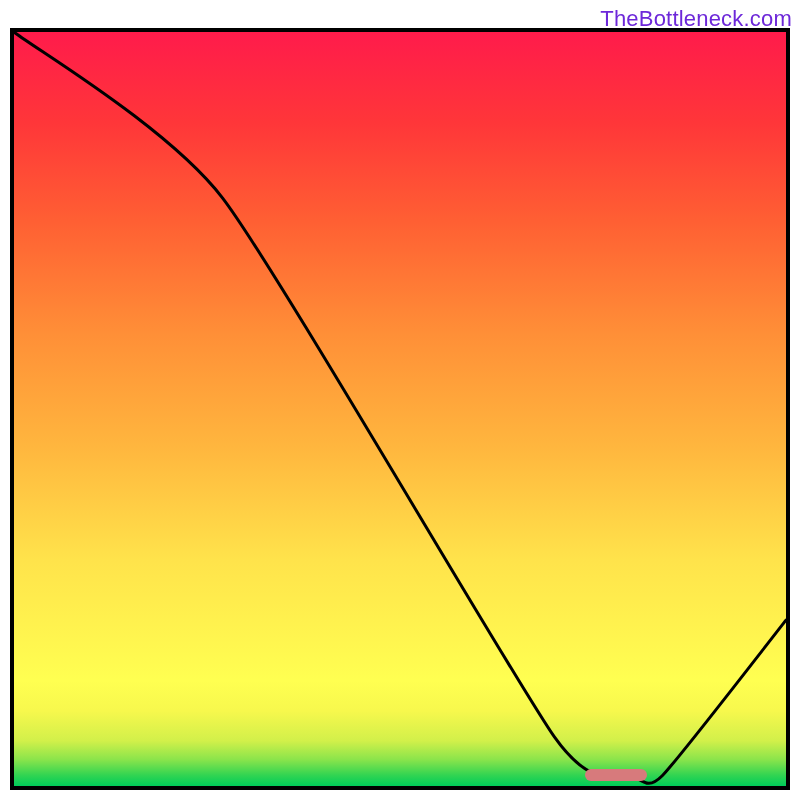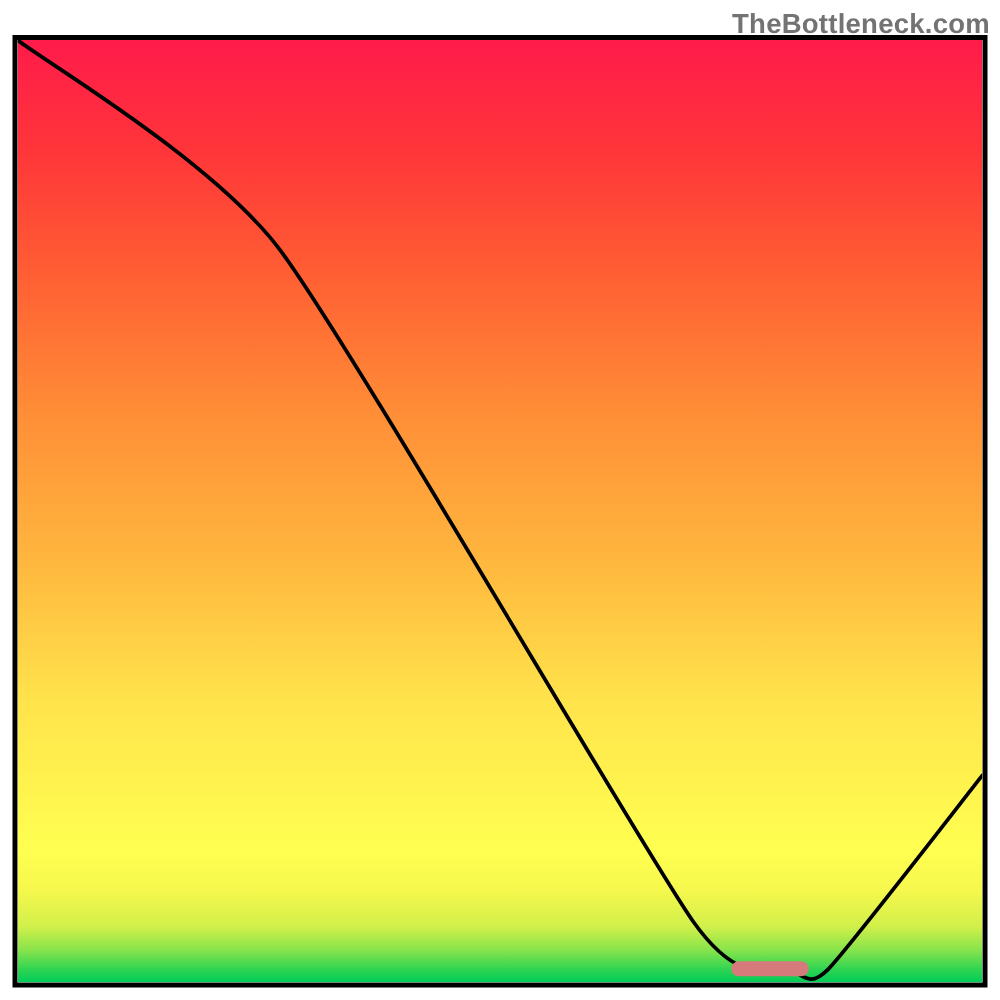--- a/index.html
+++ b/index.html
@@ -13,23 +13,23 @@
   }
   .wrap {
     position: relative;
     width: 800px;
     height: 800px;
   }
   .watermark {
     position: absolute;
     top: 6px;
     right: 8px;
-    color: #737373;
+    color: #6d28d9;
     font-size: 22px;
-    font-weight: 700;
+    font-weight: 400;
     z-index: 50;
     letter-spacing: 0.2px;
   }
   .plot-frame {
     position: absolute;
     left: 10px;
     top: 28px;
     width: 780px;
     height: 762px;
     border: 4px solid #000;

